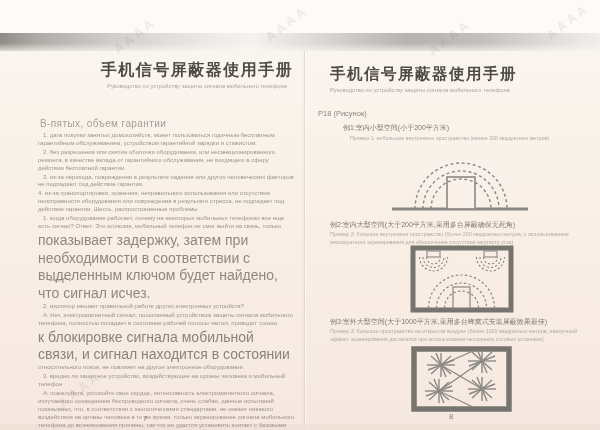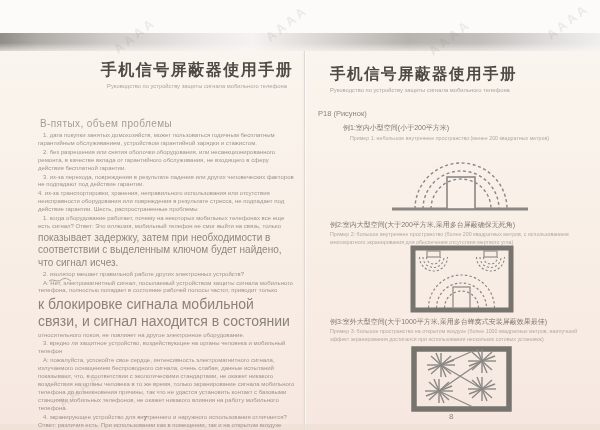--- a/index.html
+++ b/index.html
@@ -35,21 +35,21 @@
   .title-zh { font-size:16px; font-weight:bold; color:#4e4a45; letter-spacing:1.5px; white-space:nowrap; }
   .title-ru { font-size:5.8px; color:#aca49c; margin-top:2px; white-space:nowrap; }
   .lp-titleblock { position:absolute; left:98px; top:60px; width:198px; text-align:center; }
   .rp-titleblock { position:absolute; left:330px; top:64px; width:230px; text-align:left; }
 
   
   .lp-heading { position:absolute; left:40px; top:118px; font-size:10px; color:#a59d95; letter-spacing:.4px; }
   .lp-body { position:absolute; left:38px; top:132px; width:257px; color:#9b948c; }
   .lp-body p { margin-bottom:1px; }
   .ps { font-size:6px;  line-height:1.32; color:#9b948c; }
-  .pm { font-size:10px; line-height:1.26; color:#8f8880; }
+  .pm { font-size:14px; line-height:1.26; color:#8f8880; }
   .pl { font-size:14px; line-height:1.22; color:#8a837b; }
   .ind { text-indent:5px; }
 
   .pagenum { position:absolute; font-size:8px; color:#8c857d; }
   .pn-left  { left:143px; top:414px; }
   .pn-right { left:449px; top:412px; }
 
   .scribble { position:absolute; left:48px; top:276px; opacity:.7; }
 
   
@@ -82,21 +82,21 @@
   <div class="wm" style="left:425px; top:30px;">AAAA</div>
   <div class="wm" style="left:543px; top:14px;">AAAA</div>
   <div class="wm" style="left:55px; top:382px;">AAAA</div>
 
   <div>
     <div class="lp-titleblock">
       <div class="title-zh">手机信号屏蔽器使用手册</div>
       <div class="title-ru">Руководство по устройству защиты сигнала мобильного телефона</div>
     </div>
 
-    <div class="lp-heading">В-пятых, объем проблемы</div>
+    <div class="lp-heading">В-пятых, объем гарантии</div>
 
     <div class="lp-body">
       <p class="ps ind">1. дата покупки занятых домохозяйств, может пользоваться годичным бесплатным гарантийным обслуживанием, устройством гарантийной зарядки и стажистом.</p>
       <p class="ps ind">2. без разрешения или снятия оболочки оборудования, или несанкционированного ремонта, в качестве вклада от гарантийного обслуживания, не входящего в сферу действия бесплатной гарантии.</p>
       <p class="ps ind">3. из-за перехода, повреждения в результате падения или других человеческих факторов не подпадают под действие гарантии.</p>
       <p class="ps">4. из-за транспортировки, хранения, неправильного использования или отсутствия неисправности оборудования или повреждения в результате стресса, не подпадает под действие гарантии. Шесть, распространенные проблемы</p>
       <p class="ps ind">1. когда оборудование работает, почему на некоторых мобильных телефонах все еще есть сигнал? Ответ: Это иллюзия, мобильный телефон не смог выйти на связь, только</p>
       <p class="pm">показывает задержку, затем при необходимости в соответствии с выделенным ключом будет найдено, что сигнал исчез.</p>
       <p class="ps ind">2. изолятор мешает правильной работе других электронных устройств?</p>
       <p class="ps ind">А: Нет, электромагнитный сигнал, посылаемый устройством защиты сигнала мобильного телефона, полностью попадает в состояние рабочей полосы частот, приводит только</p>

